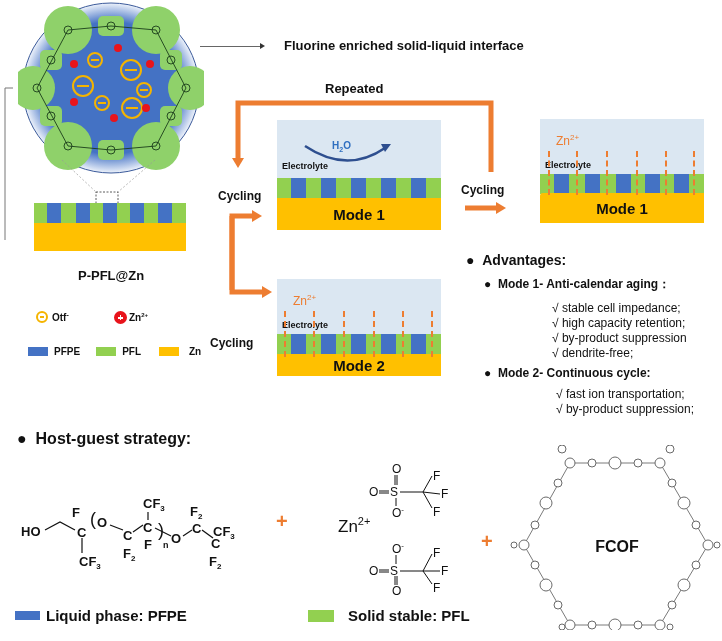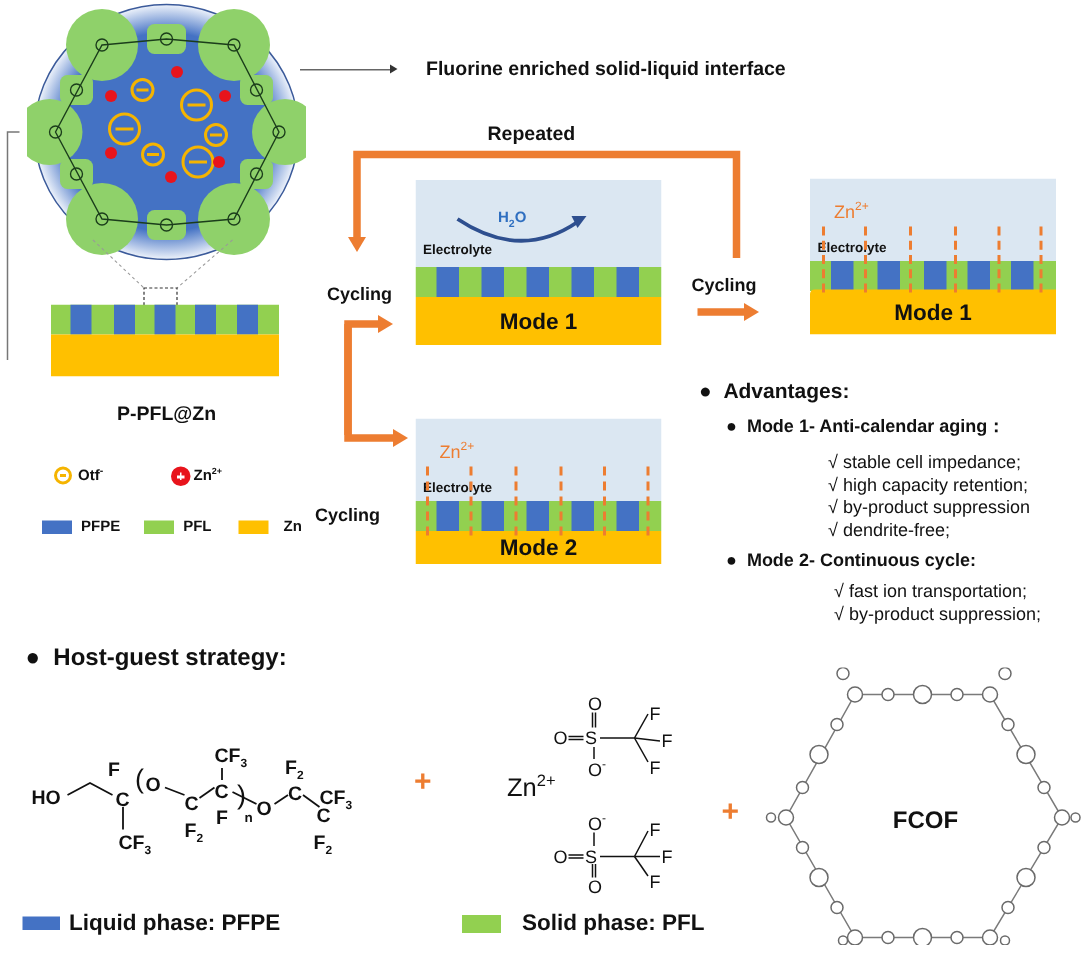--- a/index.html
+++ b/index.html
@@ -352,14 +352,14 @@
   </g>
   <text x="107" y="107" text-anchor="middle" font-size="16" font-weight="bold" fill="#111">FCOF</text>
 </svg>
 
 <div class="abs bold" style="left:15px;top:607px;font-size:15px;display:flex;align-items:center;gap:6px">
   <span style="display:inline-block;width:25px;height:9px;background:#4472c4"></span>
   <span>Liquid phase: PFPE</span>
 </div>
 <div class="abs bold" style="left:308px;top:607px;font-size:15px;display:flex;align-items:center;gap:14px">
   <span style="display:inline-block;width:26px;height:12px;background:#92d050"></span>
-  <span>Solid phase: PFL</span>
+  <span>Solid stable: PFL</span>
 </div>
 
 </body></html>

